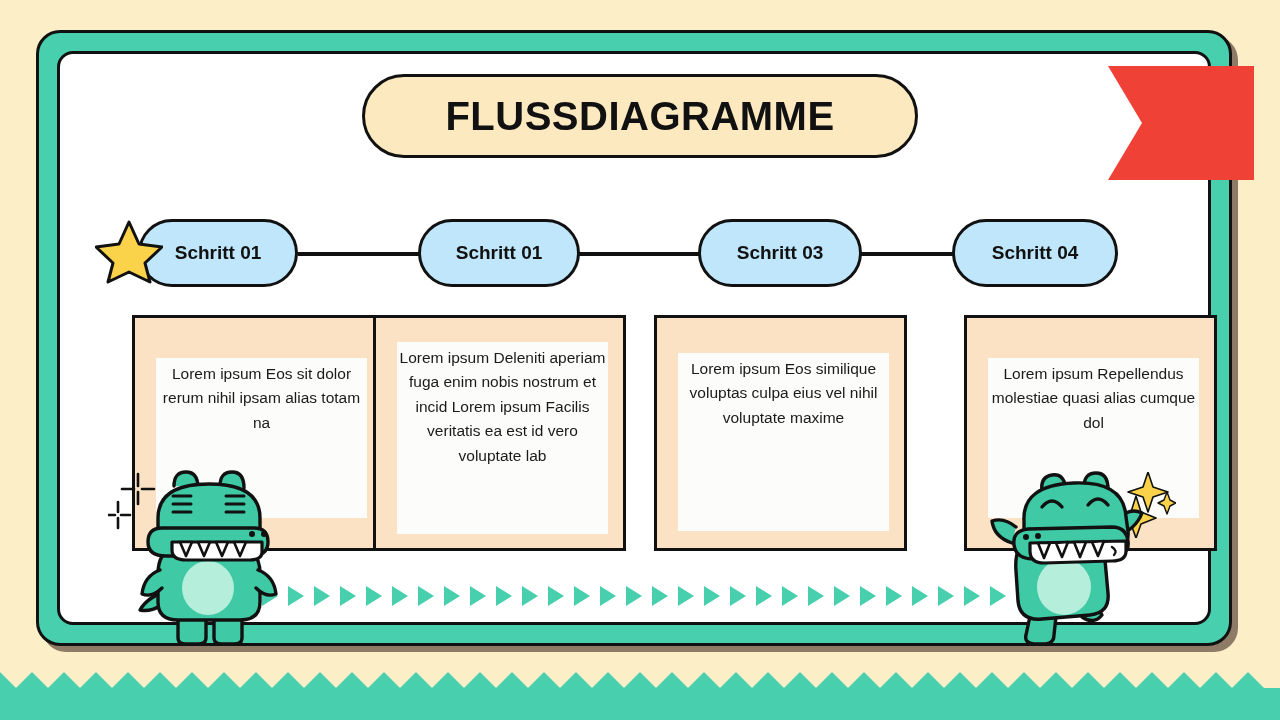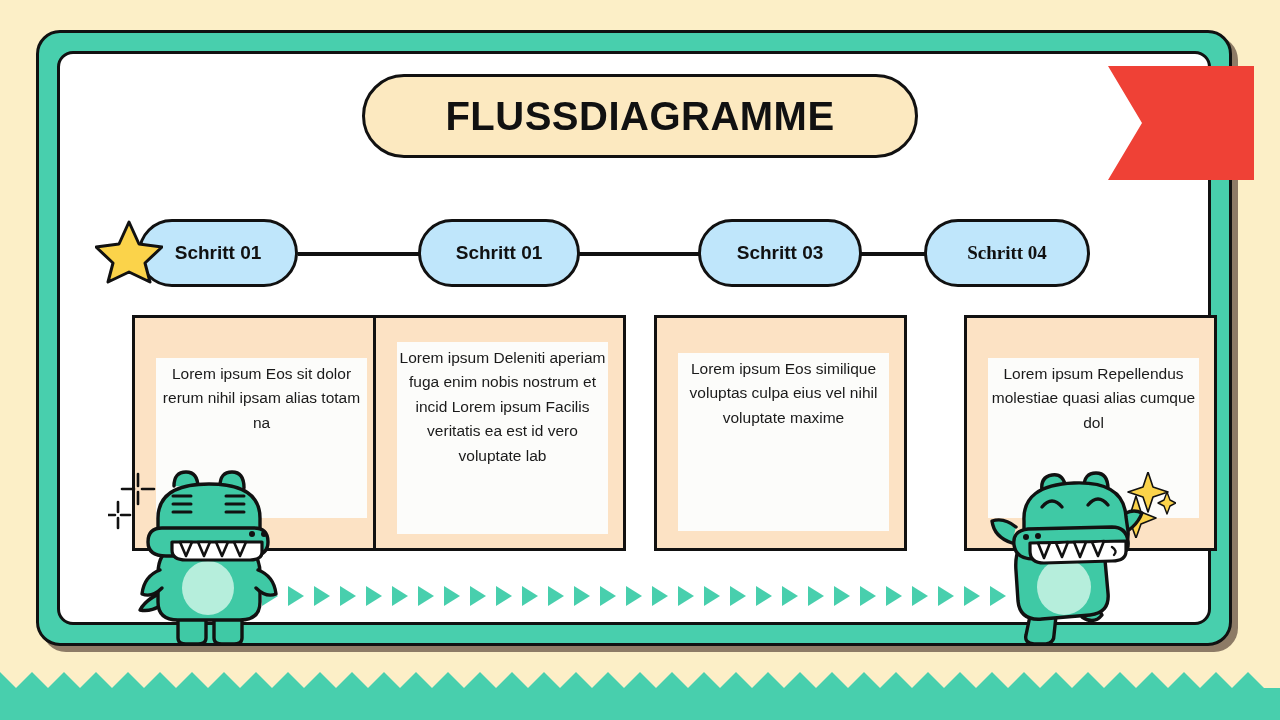--- a/index.html
+++ b/index.html
@@ -122,21 +122,21 @@
 
   <div class="step-pill" style="left:138px;width:160px;justify-content:center;">
     <span class="step-label">Schritt 01</span>
   </div>
   <div class="step-pill" style="left:418px;width:162px;">
     <span class="step-label">Schritt 01</span>
   </div>
   <div class="step-pill" style="left:698px;width:164px;">
     <span class="step-label">Schritt 03</span>
   </div>
-  <div class="step-pill" style="left:924px;width:166px;font-family:Liberation Serif, serif;">
+  <div class="step-pill" style="left:952px;width:166px;">
     <span class="step-label">Schritt 04</span>
   </div>
 </div>
 
 <svg class="star" viewBox="0 0 68 66">
   <polygon fill="#FBD34A" stroke="#111" stroke-width="3" stroke-linejoin="round" points="34,4 44,26 67,29 50,45 55,64 34,54 13,64 18,45 1,29 24,26"></polygon>
 </svg>
 
 <div class="cards">
   <div class="card" style="left:92px;margin-left:40px;">

